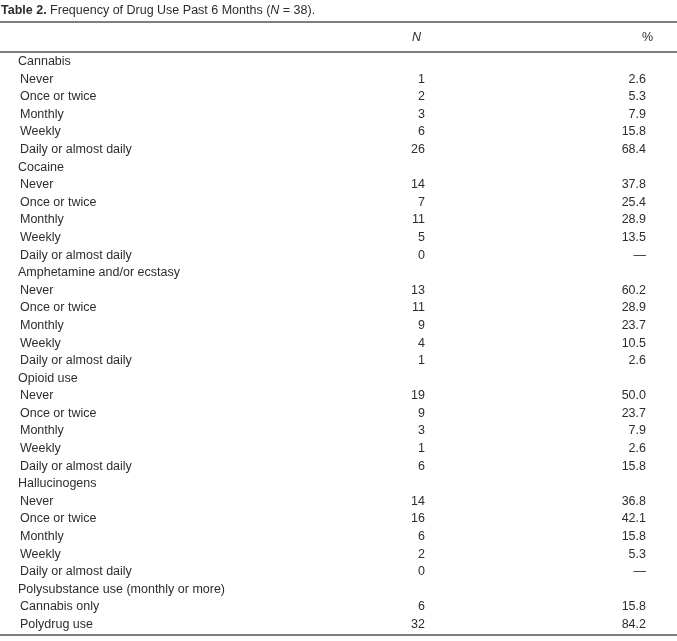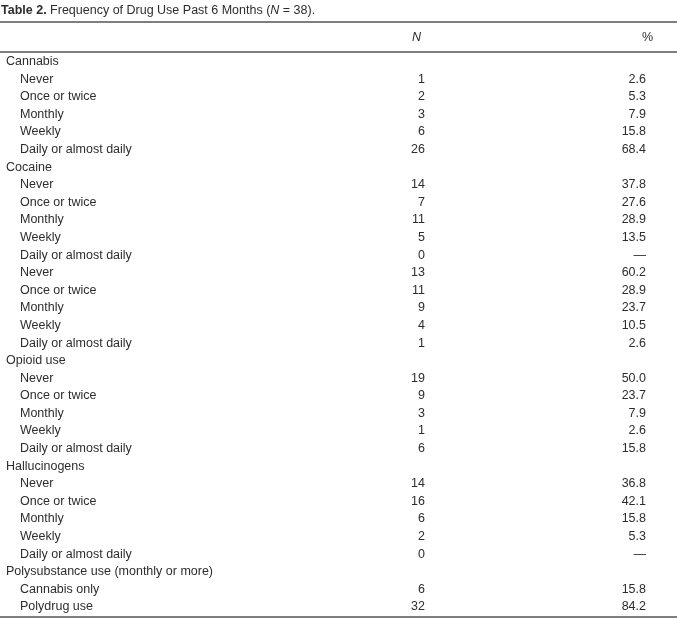--- a/index.html
+++ b/index.html
@@ -34,21 +34,21 @@
     height: 28px; padding: 0; vertical-align: middle;
   }
   th.n  { text-align: right; padding-right: 4px; }
   th.pct { text-align: right; padding-right: 24px; }
   tbody { border-bottom: 2px solid #7f7f7f; }
   tbody td {
     font-size: 12.5px; line-height: 17.6px; height: 17.6px;
     padding: 0; white-space: nowrap; overflow: hidden;
     vertical-align: middle;
   }
-  td.label.group { padding-left: 6px; }
+  td.label.group { padding-left: 18px; }
   td.label.sub   { padding-left: 20px; }
   td.n   { text-align: right; }
   td.pct { text-align: right; padding-right: 31px; }
 </style>
 </head>
 <body>
 
 <div class="page">
   <p class="title"><span class="bold">Table 2.</span><span> Frequency of Drug Use Past 6 Months (</span><span class="it">N</span><span> = 38).</span></p>
 
@@ -102,36 +102,41 @@
           <td class="pct"></td>
         </tr>
         <tr>
           <td class="label sub">Never</td>
           <td class="n">14</td>
           <td class="pct">37.8</td>
         </tr>
         <tr>
           <td class="label sub">Once or twice</td>
           <td class="n">7</td>
-          <td class="pct">27.6</td>
+          <td class="pct">25.4</td>
         </tr>
         <tr>
           <td class="label sub">Monthly</td>
           <td class="n">11</td>
           <td class="pct">28.9</td>
         </tr>
         <tr>
           <td class="label sub">Weekly</td>
           <td class="n">5</td>
           <td class="pct">13.5</td>
         </tr>
         <tr>
           <td class="label sub">Daily or almost daily</td>
           <td class="n">0</td>
           <td class="pct">—</td>
+        </tr>
+        <tr>
+          <td class="label group">Amphetamine and/or ecstasy</td>
+          <td class="n"></td>
+          <td class="pct"></td>
         </tr>
         <tr>
           <td class="label sub">Never</td>
           <td class="n">13</td>
           <td class="pct">60.2</td>
         </tr>
         <tr>
           <td class="label sub">Once or twice</td>
           <td class="n">11</td>
           <td class="pct">28.9</td>

